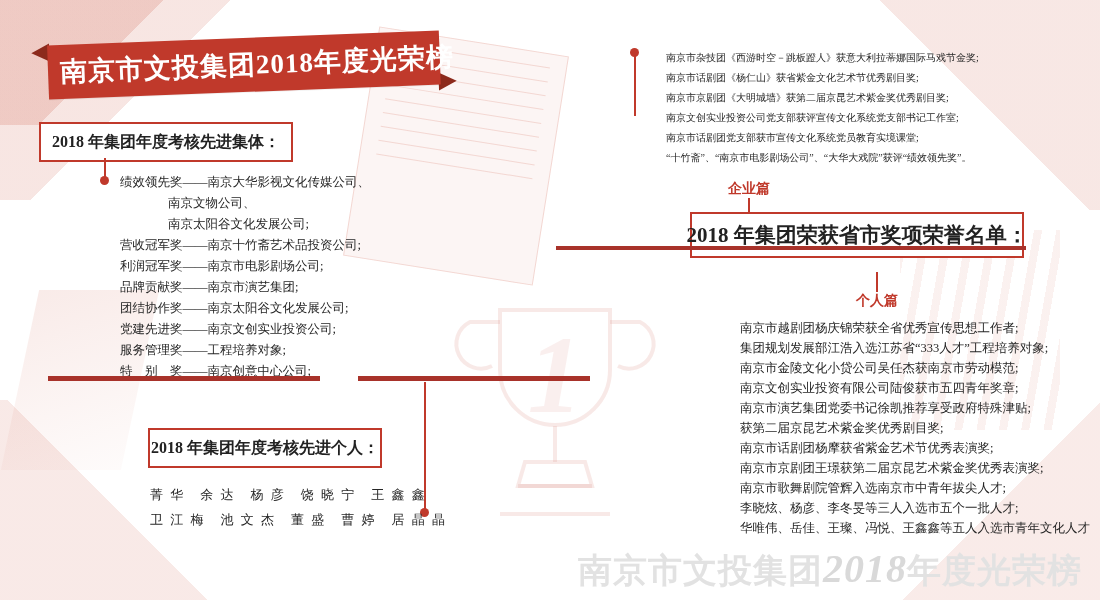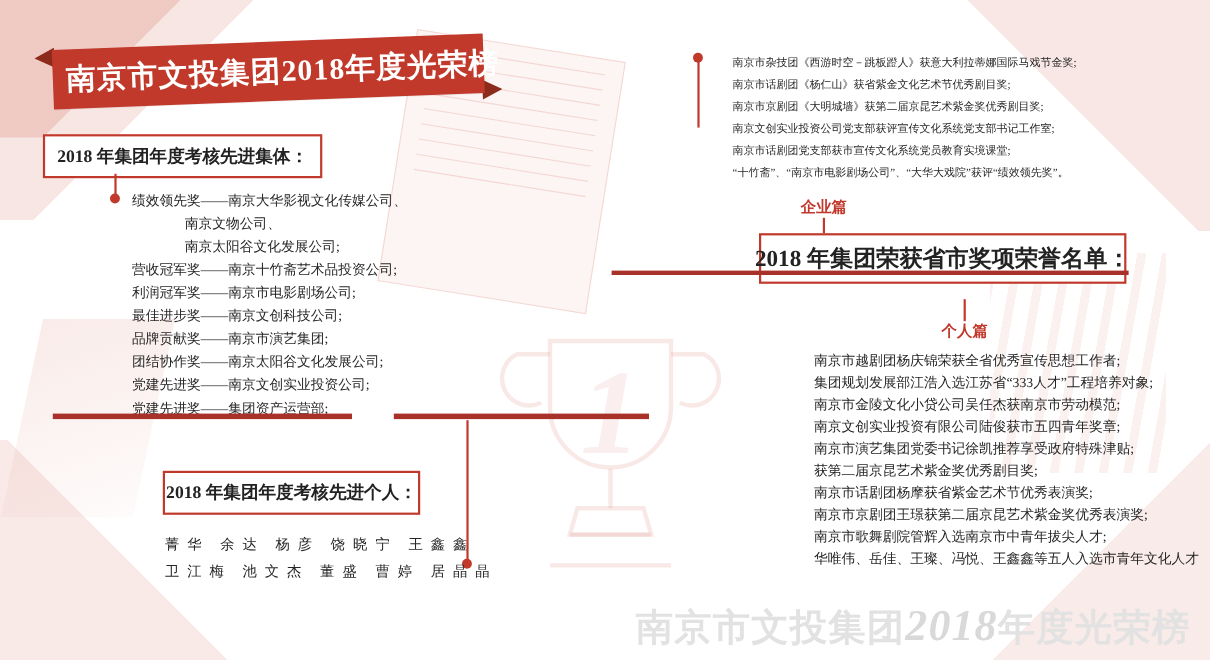--- a/index.html
+++ b/index.html
@@ -303,25 +303,25 @@
 
   <div class="vline" style="left:104px; top:158px; height:22px;"></div>
   <div class="dot" style="left:100px; top:176px;"></div>
 
   <div class="txt list-left">
     <span class="ln">绩效领先奖——南京大华影视文化传媒公司、</span>
     <span class="ln indent">南京文物公司、</span>
     <span class="ln indent">南京太阳谷文化发展公司;</span>
     <span class="ln">营收冠军奖——南京十竹斋艺术品投资公司;</span>
     <span class="ln">利润冠军奖——南京市电影剧场公司;</span>
-    <span class="ln">最佳进步奖——南京文创科技公司;</span>
     <span class="ln">品牌贡献奖——南京市演艺集团;</span>
     <span class="ln">团结协作奖——南京太阳谷文化发展公司;</span>
     <span class="ln">党建先进奖——南京文创实业投资公司;</span>
-    <span class="ln">党建先进奖——集团资产运营部;</span>
+    <span class="ln">服务管理奖——工程培养对象;</span>
+    <span class="ln">特　别　奖——南京创意中心公司;</span>
   </div>
 
   <div class="hbar" id="bar-left"></div>
   <div class="hbar" id="bar-mid"></div>
 
   <div class="vline" style="left:424px; top:382px; height:128px;"></div>
   <div class="dot" style="left:420px; top:508px;"></div>
 
   <div class="head-box" id="head-individual">2018 年集团年度考核先进个人：</div>
 
@@ -354,20 +354,21 @@
   <div class="txt list-bottom-right">
     <span style="display:block">南京市越剧团杨庆锦荣获全省优秀宣传思想工作者;</span>
     <span style="display:block">集团规划发展部江浩入选江苏省“333人才”工程培养对象;</span>
     <span style="display:block">南京市金陵文化小贷公司吴任杰获南京市劳动模范;</span>
     <span style="display:block">南京文创实业投资有限公司陆俊获市五四青年奖章;</span>
     <span style="display:block">南京市演艺集团党委书记徐凯推荐享受政府特殊津贴;</span>
     <span style="display:block">获第二届京昆艺术紫金奖优秀剧目奖;</span>
     <span style="display:block">南京市话剧团杨摩获省紫金艺术节优秀表演奖;</span>
     <span style="display:block">南京市京剧团王璟获第二届京昆艺术紫金奖优秀表演奖;</span>
     <span style="display:block">南京市歌舞剧院管辉入选南京市中青年拔尖人才;</span>
+    <span style="display:block">李晓炫、杨彦、李冬旻等三人入选市五个一批人才;</span>
     <span style="display:block">华唯伟、岳佳、王璨、冯悦、王鑫鑫等五人入选市青年文化人才</span>
   </div>
 
   <div class="footer">
     <span>南京市文投集团</span><span class="yr">2018</span><span>年度光荣榜</span>
   </div>
 
 </div>
 
 </body></html>

